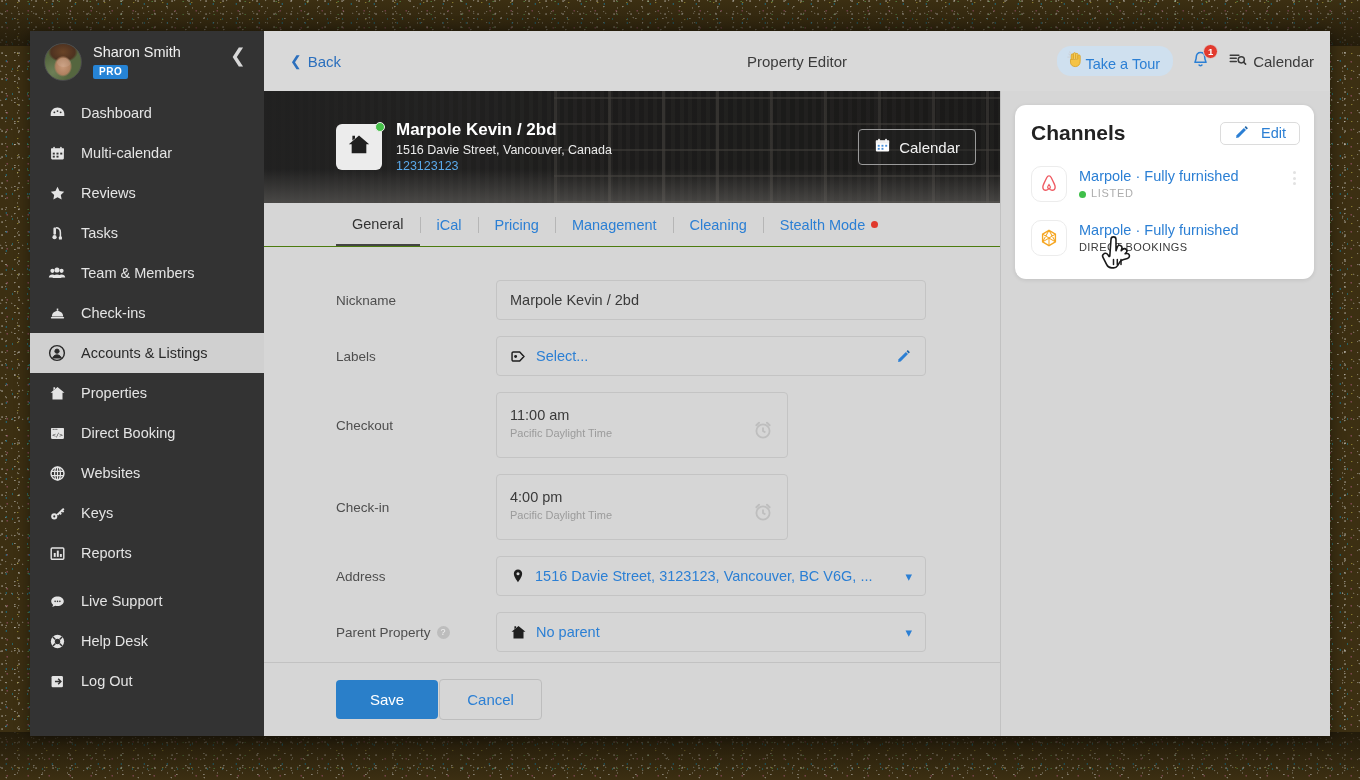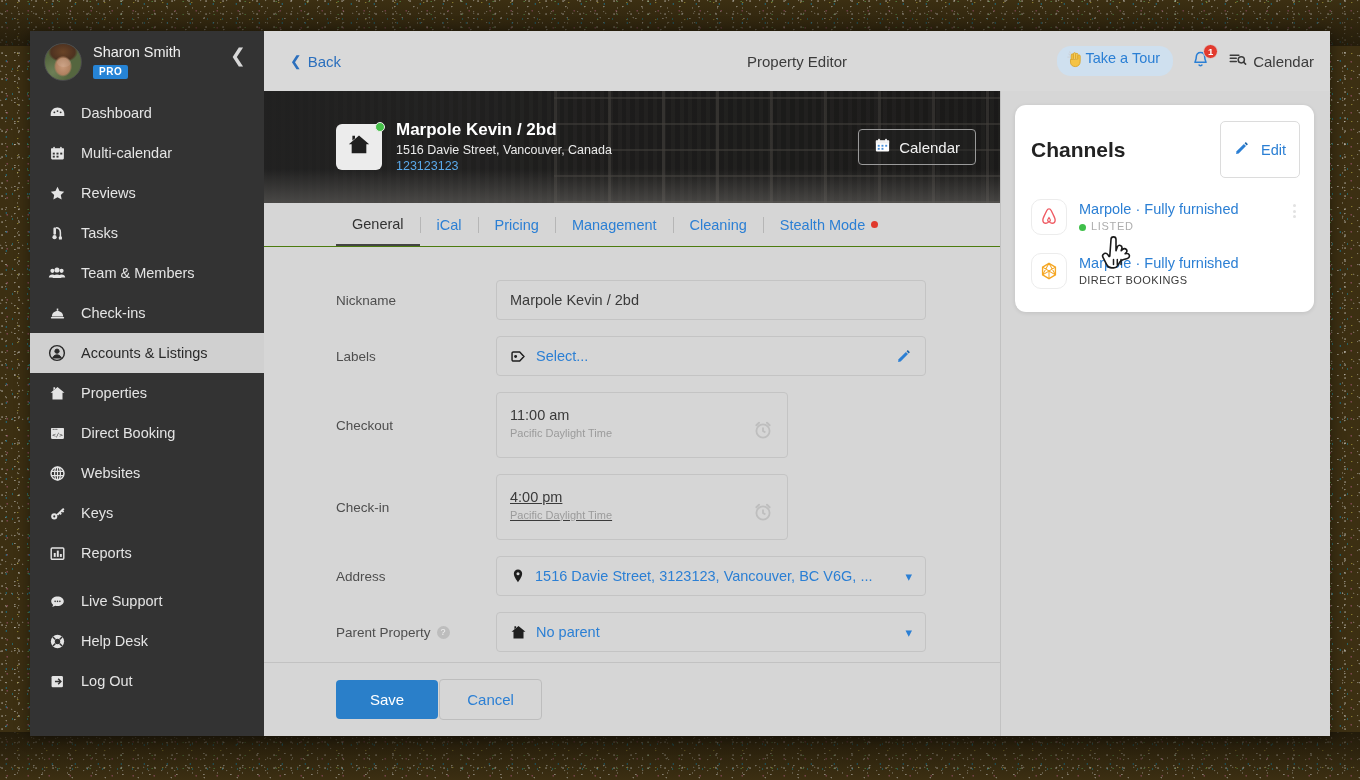--- a/index.html
+++ b/index.html
@@ -173,21 +173,21 @@
     pointer-events: none;
   }
   .topbar-right {
     margin-left: auto;
     display: flex;
     align-items: center;
     gap: 14px;
     z-index: 2;
   }
   .tour-pill {
-    display: flex; align-items: flex-start; 
+    display: flex; align-items: flex-end; 
     background: #cfe0ef;
     border-radius: 14px;
     padding: 4px 13px 4px 9px;
     color: #2b7fd4;
     font-size: 14.5px;
     cursor: pointer;
   }
   .bell-wrap { position: relative; cursor: pointer; padding: 2px 3px; }
   .bell-badge {
     position: absolute;
@@ -428,21 +428,21 @@
   .channels-title {
     font-size: 21px;
     font-weight: bold;
     color: #222;
   }
   .edit-btn {
     margin-left: auto;
     display: flex; align-items: center; gap: 11px;
     border: 1px solid #dcdcdc;
     border-radius: 5px;
-    padding: 18px 13px;
+    padding: 1px 13px;
     color: #2b7fd4;
     font-size: 14.5px;
     cursor: pointer;
     background: #fff;
   }
   .channel-row {
     display: flex;
     align-items: center;
     padding: 9px 0;
     position: relative;
@@ -847,21 +847,21 @@
                     <circle cx="11" cy="12" r="6.6" fill="none" stroke="#6b6b6b" stroke-width="1.8"></circle>
                     <path d="M11 8.6V12l2.4 1.4" fill="none" stroke="#6b6b6b" stroke-width="1.8"></path>
                     <path d="M4.4 6.2l2.6-2.4M17.6 6.2l-2.6-2.4" stroke="#6b6b6b" stroke-width="2" stroke-linecap="round"></path>
                   </svg>
               </span>
             </div>
           </div>
 
           <div class="field-row">
             <div class="field-label">Check-in</div>
-            <div class="field-ctl tall" style="width:292px;flex:0 0 292px;text-decoration:underline;">
+            <div class="field-ctl tall" style="width:292px;flex:0 0 292px;">
               <div class="time-stack">
                 <div class="time-main">4:00 pm</div>
                 <div class="time-sub">Pacific Daylight Time</div>
               </div>
               <span class="clock-ghost">
                 <svg width="22" height="22" viewBox="0 0 22 22">
                     <circle cx="11" cy="12" r="6.6" fill="none" stroke="#6b6b6b" stroke-width="1.8"></circle>
                     <path d="M11 8.6V12l2.4 1.4" fill="none" stroke="#6b6b6b" stroke-width="1.8"></path>
                     <path d="M4.4 6.2l2.6-2.4M17.6 6.2l-2.6-2.4" stroke="#6b6b6b" stroke-width="2" stroke-linecap="round"></path>
                   </svg>

